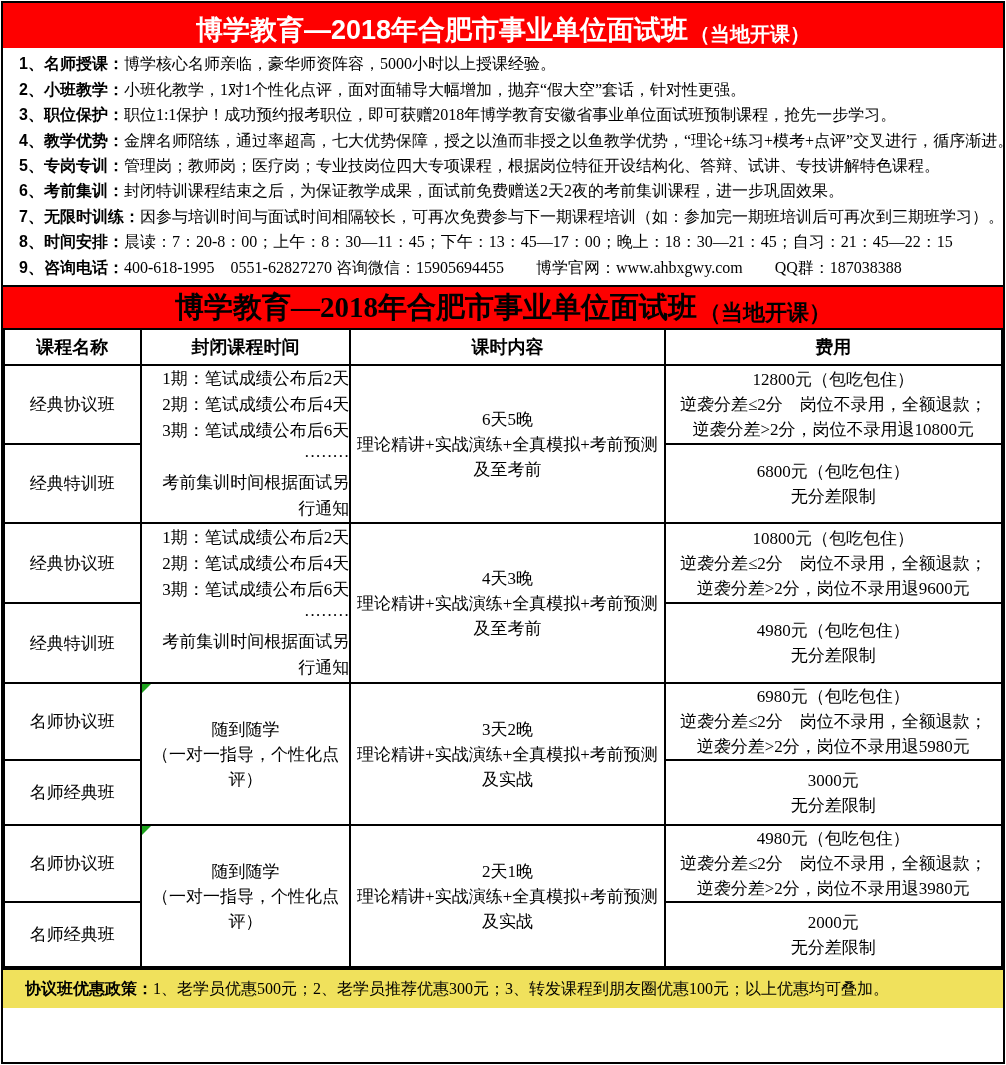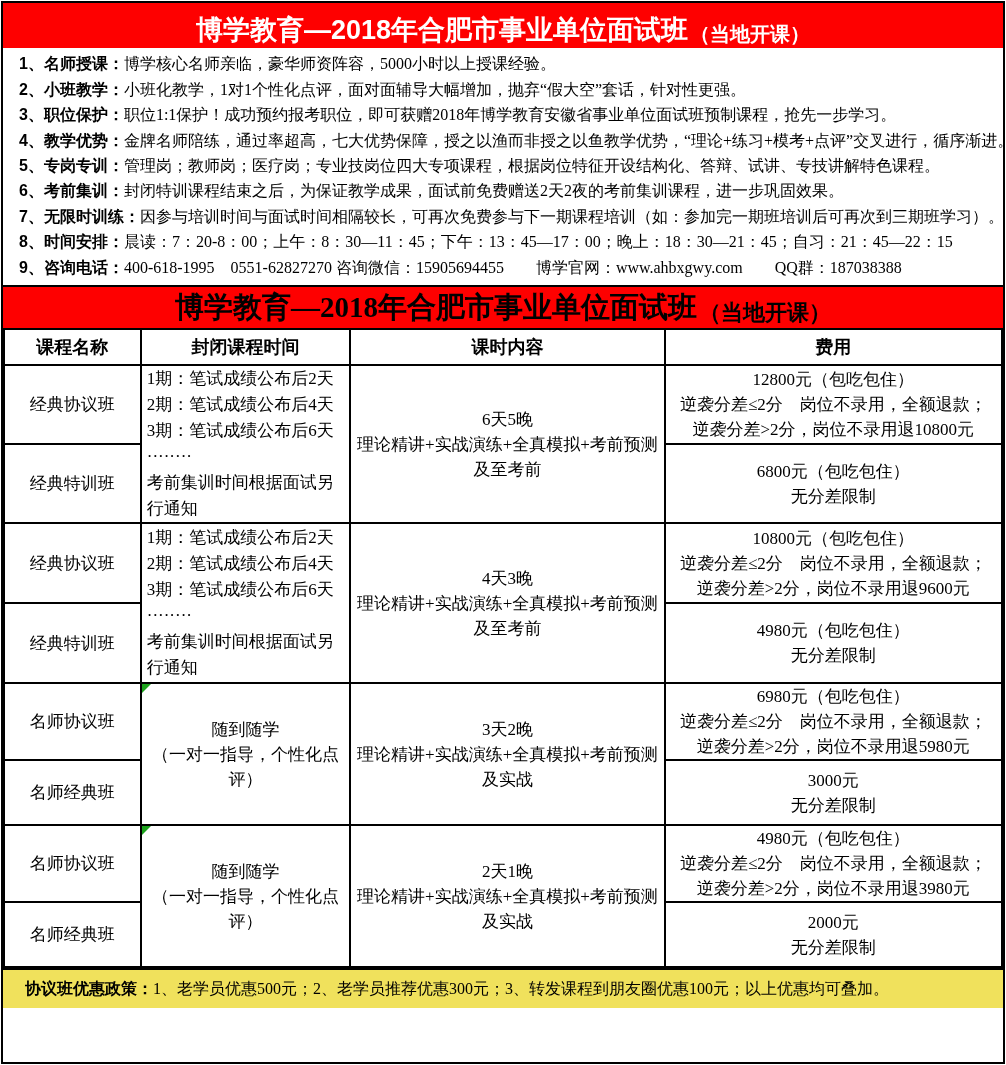--- a/index.html
+++ b/index.html
@@ -59,21 +59,21 @@
     font-weight: bold; font-size: 18px;
   }
   .course-table td { font-size: 17px; font-weight: normal; }
   .course-table td div { line-height: 25px; }
 
   tr.rA td { height: 79px; }
   tr.rB td { height: 80px; }
   tr.rC td { height: 65px; }
 
   td.time-cell { position: relative; }
-  td.time-left { text-align: left; padding-left: 5px; }
+  td.time-left { text-align: right; padding-left: 5px; }
   td.time-left div { line-height: 26px; }
   .corner-marker {
     position: absolute; top: 0; left: 0;
     width: 0; height: 0;
     border-top: 9px solid #1ca21c;
     border-right: 9px solid transparent;
   }
 
   .footer-bar {
     height: 40px; background: #f0e15c;

